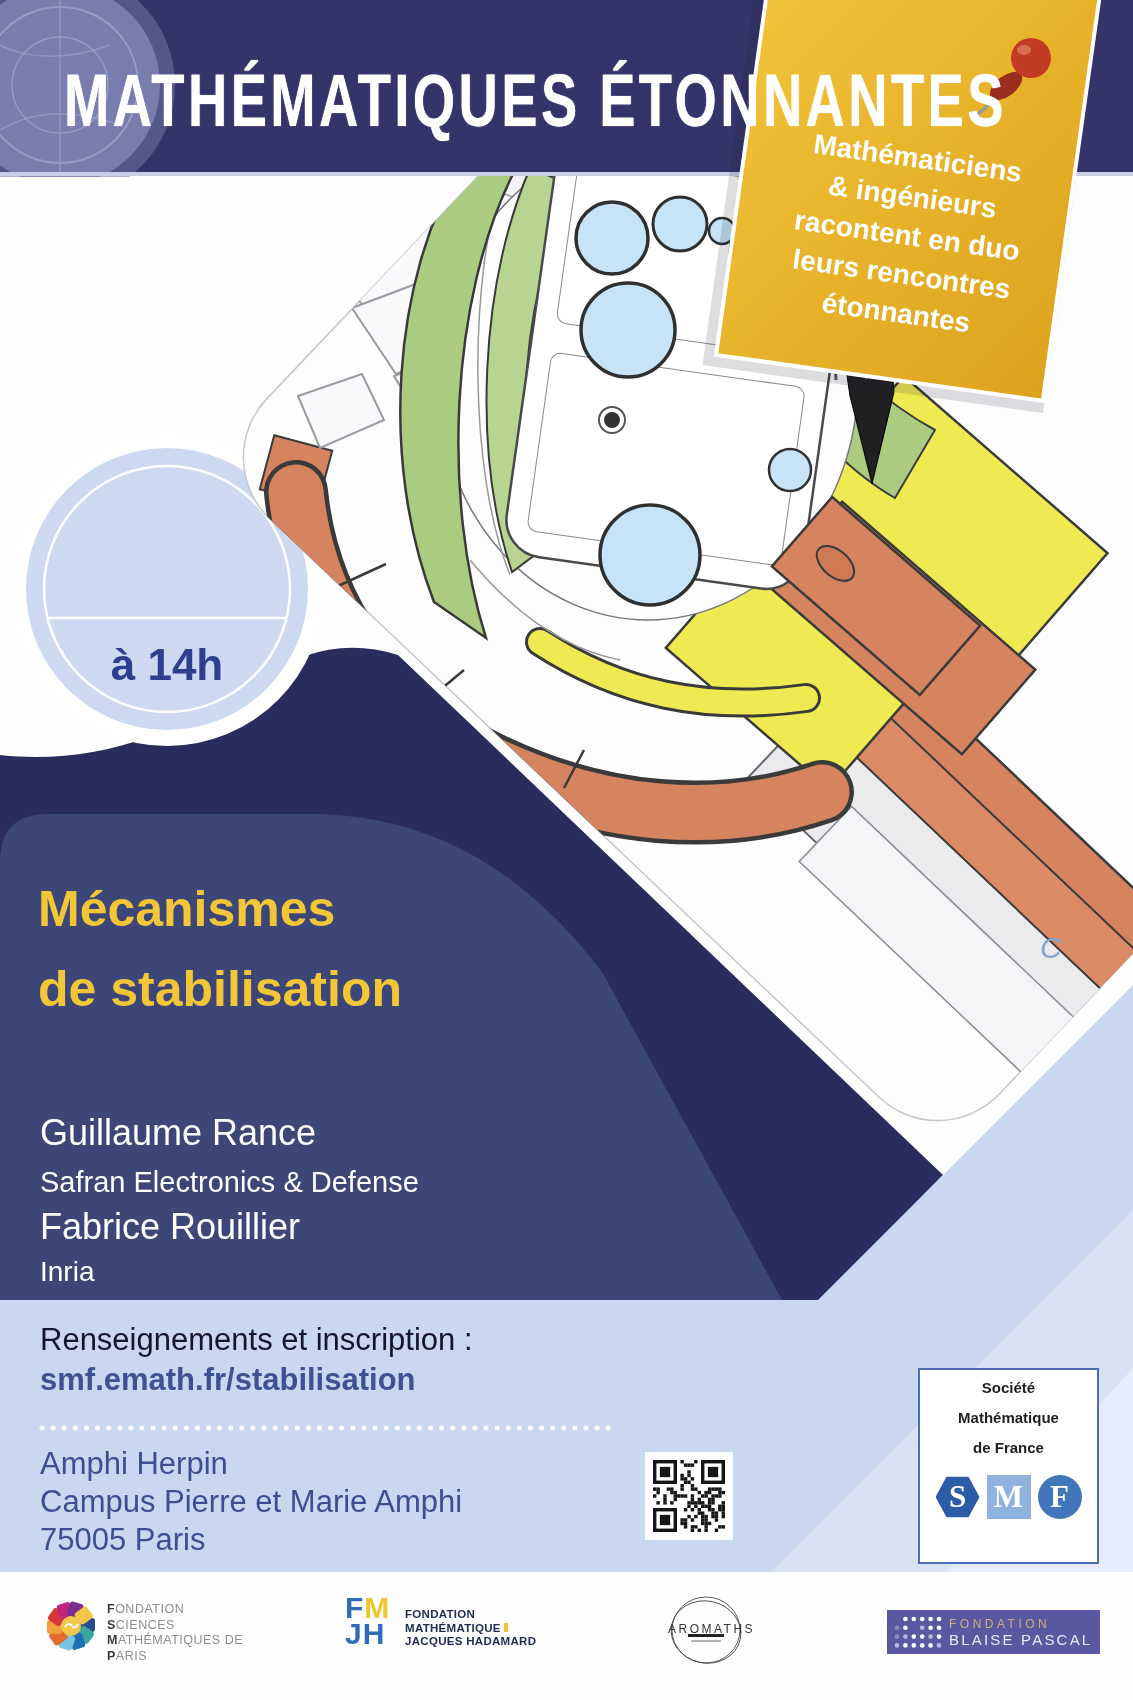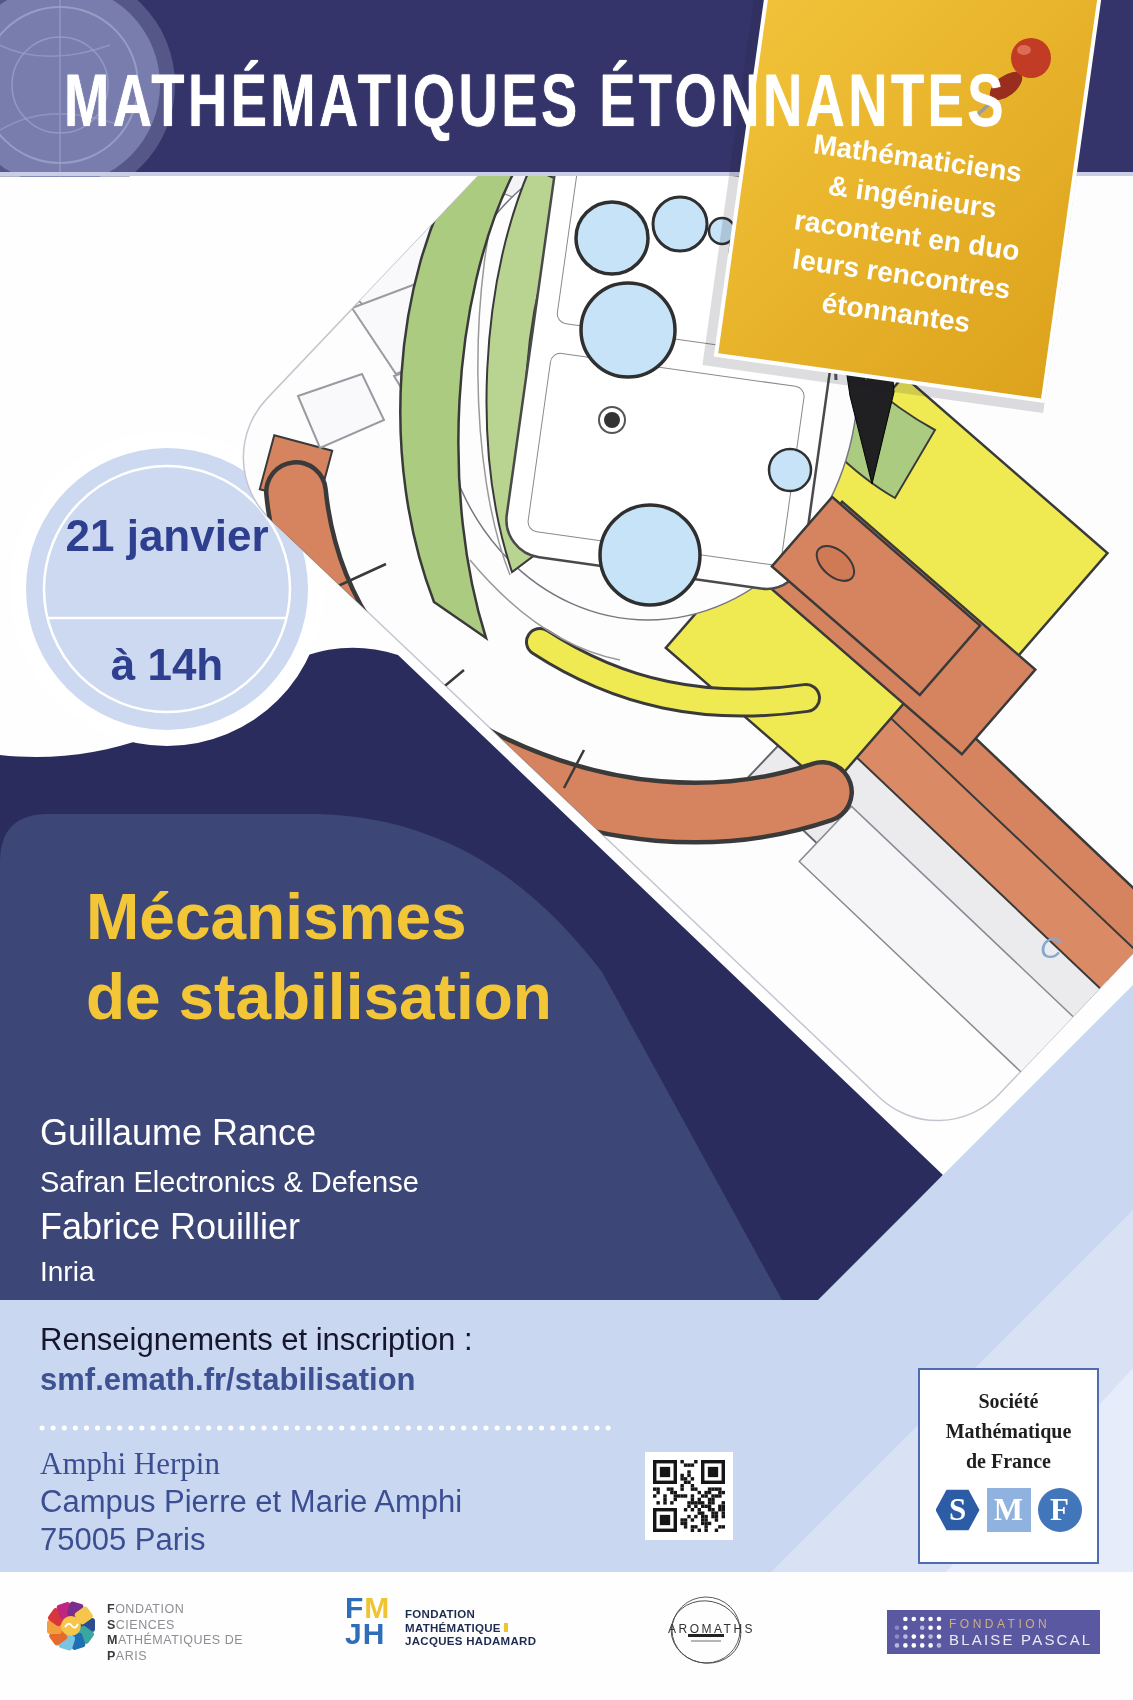--- a/index.html
+++ b/index.html
@@ -18,34 +18,34 @@
   .note-text{
     left:742px;top:138px;width:330px;transform:rotate(8deg);transform-origin:50% 50%;
     color:#ffffff;font-weight:700;font-size:28px;line-height:39px;text-align:center;
   }
   
   .badge-text{left:26px;top:512px;width:282px;text-align:center;color:#2e3f8f;font-weight:700;}
   .badge-l1{font-size:44px;line-height:48px;}
   .badge-l2{font-size:44px;line-height:48px;}
   .badge-time{left:26px;top:640px;width:282px;text-align:center;color:#2e3f8f;font-weight:700;font-size:44px;}
   
-  .main-title{left:38px;color:#f2c637;font-size:64px;font-weight:700;white-space:nowrap;margin-left:48px;}
+  .main-title{left:38px;color:#f2c637;font-size:50px;font-weight:700;white-space:nowrap;}
   .speaker-name{left:40px;color:#ffffff;font-size:36px;white-space:nowrap;}
   .speaker-aff{left:40px;color:#ffffff;font-size:29px;white-space:nowrap;}
   
   .info-label{left:40px;top:1322px;color:#15152c;font-size:31px;font-weight:500;}
   .info-url{left:40px;top:1362px;color:#3e5192;font-size:31px;font-weight:700;}
   .venue{left:40px;color:#3b4e92;font-size:31px;}
   
   .qr-box{left:645px;top:1452px;width:88px;height:88px;background:#ffffff;}
   .qr-box svg{position:absolute;left:8px;top:8px;}
   
   .smf-box{left:918px;top:1368px;width:181px;height:196px;background:#ffffff;
     border:2px solid #4f6cb2;box-sizing:border-box;text-align:center;}
-  .smf-name{margin-top:16px;color:#1e1e1e;font-size:20px;font-weight:700;line-height:30px;font-family:Liberation Serif, serif;}
+  .smf-name{margin-top:3px;color:#1e1e1e;font-size:15px;font-weight:700;line-height:30px;}
   .smf-letters{display:flex;justify-content:center;gap:7px;margin-top:12px;}
   .smf-letter{width:44px;height:44px;color:#ffffff;font-family:"Liberation Serif",serif;
     font-size:31px;font-weight:700;display:flex;align-items:center;justify-content:center;}
   .smf-s{background:#2d5ca6;clip-path:polygon(25% 4%,75% 4%,100% 50%,75% 96%,25% 96%,0 50%);}
   .smf-m{background:#8fb2de;}
   .smf-f{background:#4176ba;border-radius:50%;}
   
   .fsmp{left:45px;top:1600px;display:flex;align-items:flex-start;}
   .fsmp-text{margin-left:10px;margin-top:2px;}
   .fsmp-line{font-size:12.5px;line-height:15.5px;letter-spacing:.5px;color:#8d8d93;}
@@ -215,36 +215,35 @@
 
 <div class="abs note-text">
   <div>Mathématiciens</div>
   <div>&amp; ingénieurs</div>
   <div>racontent en duo</div>
   <div>leurs rencontres</div>
   <div>étonnantes</div>
 </div>
 
 <div class="abs badge-text">
-  <div class="badge-l1">21 janvier</div>
 </div>
 <div class="abs badge-time">à 14h</div>
 
 <div class="abs main-title" style="top:880px;">Mécanismes</div>
 <div class="abs main-title" style="top:960px;">de stabilisation</div>
 
 <div class="abs speaker-name" style="top:1112px;">Guillaume Rance</div>
 <div class="abs speaker-aff" style="top:1166px;">Safran Electronics &amp; Defense</div>
 <div class="abs speaker-name" style="top:1206px;">Fabrice Rouillier</div>
 <div class="abs speaker-aff" style="top:1256px;font-size:28px;">Inria</div>
 
 <div class="abs info-label">Renseignements et inscription :</div>
 <div class="abs info-url">smf.emath.fr/stabilisation</div>
 
-<div class="abs venue" style="top:1446px;font-family:Liberation Serif, serif;">Amphi Herpin</div>
+<div class="abs venue" style="top:1446px;">Amphi Herpin</div>
 <div class="abs venue" style="top:1484px;">Campus Pierre et Marie Amphi</div>
 <div class="abs venue" style="top:1522px;">75005 Paris</div>
 
 <div class="abs qr-box">
   <svg id="qr" width="72" height="72">
       <rect x="27.428571428571427" y="0" width="3.4285714285714284" height="3.4285714285714284" fill="#151515"></rect>
       <rect x="41.14285714285714" y="0" width="3.4285714285714284" height="3.4285714285714284" fill="#151515"></rect>
       <rect x="30.857142857142854" y="3.4285714285714284" width="3.4285714285714284" height="3.4285714285714284" fill="#151515"></rect>
       <rect x="34.285714285714285" y="3.4285714285714284" width="3.4285714285714284" height="3.4285714285714284" fill="#151515"></rect>
       <rect x="37.714285714285715" y="3.4285714285714284" width="3.4285714285714284" height="3.4285714285714284" fill="#151515"></rect>

